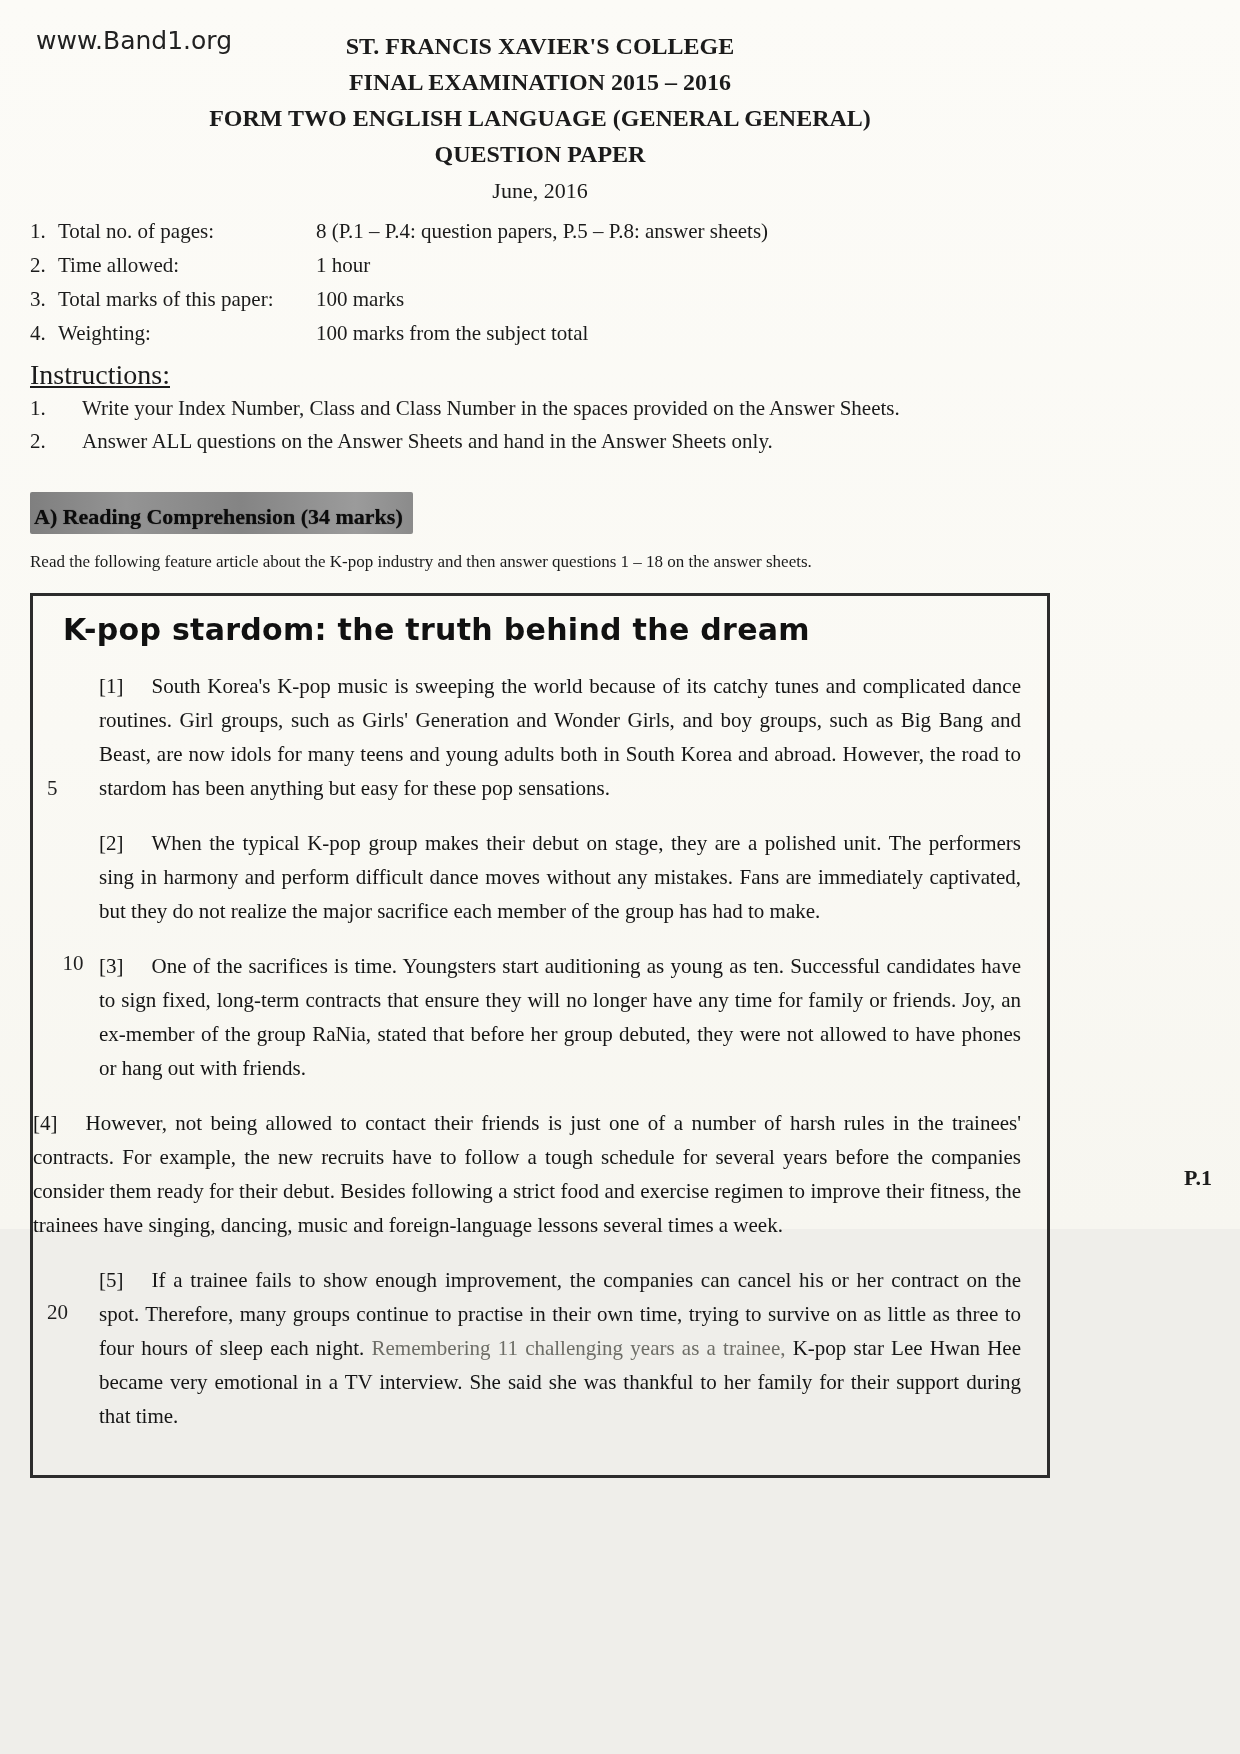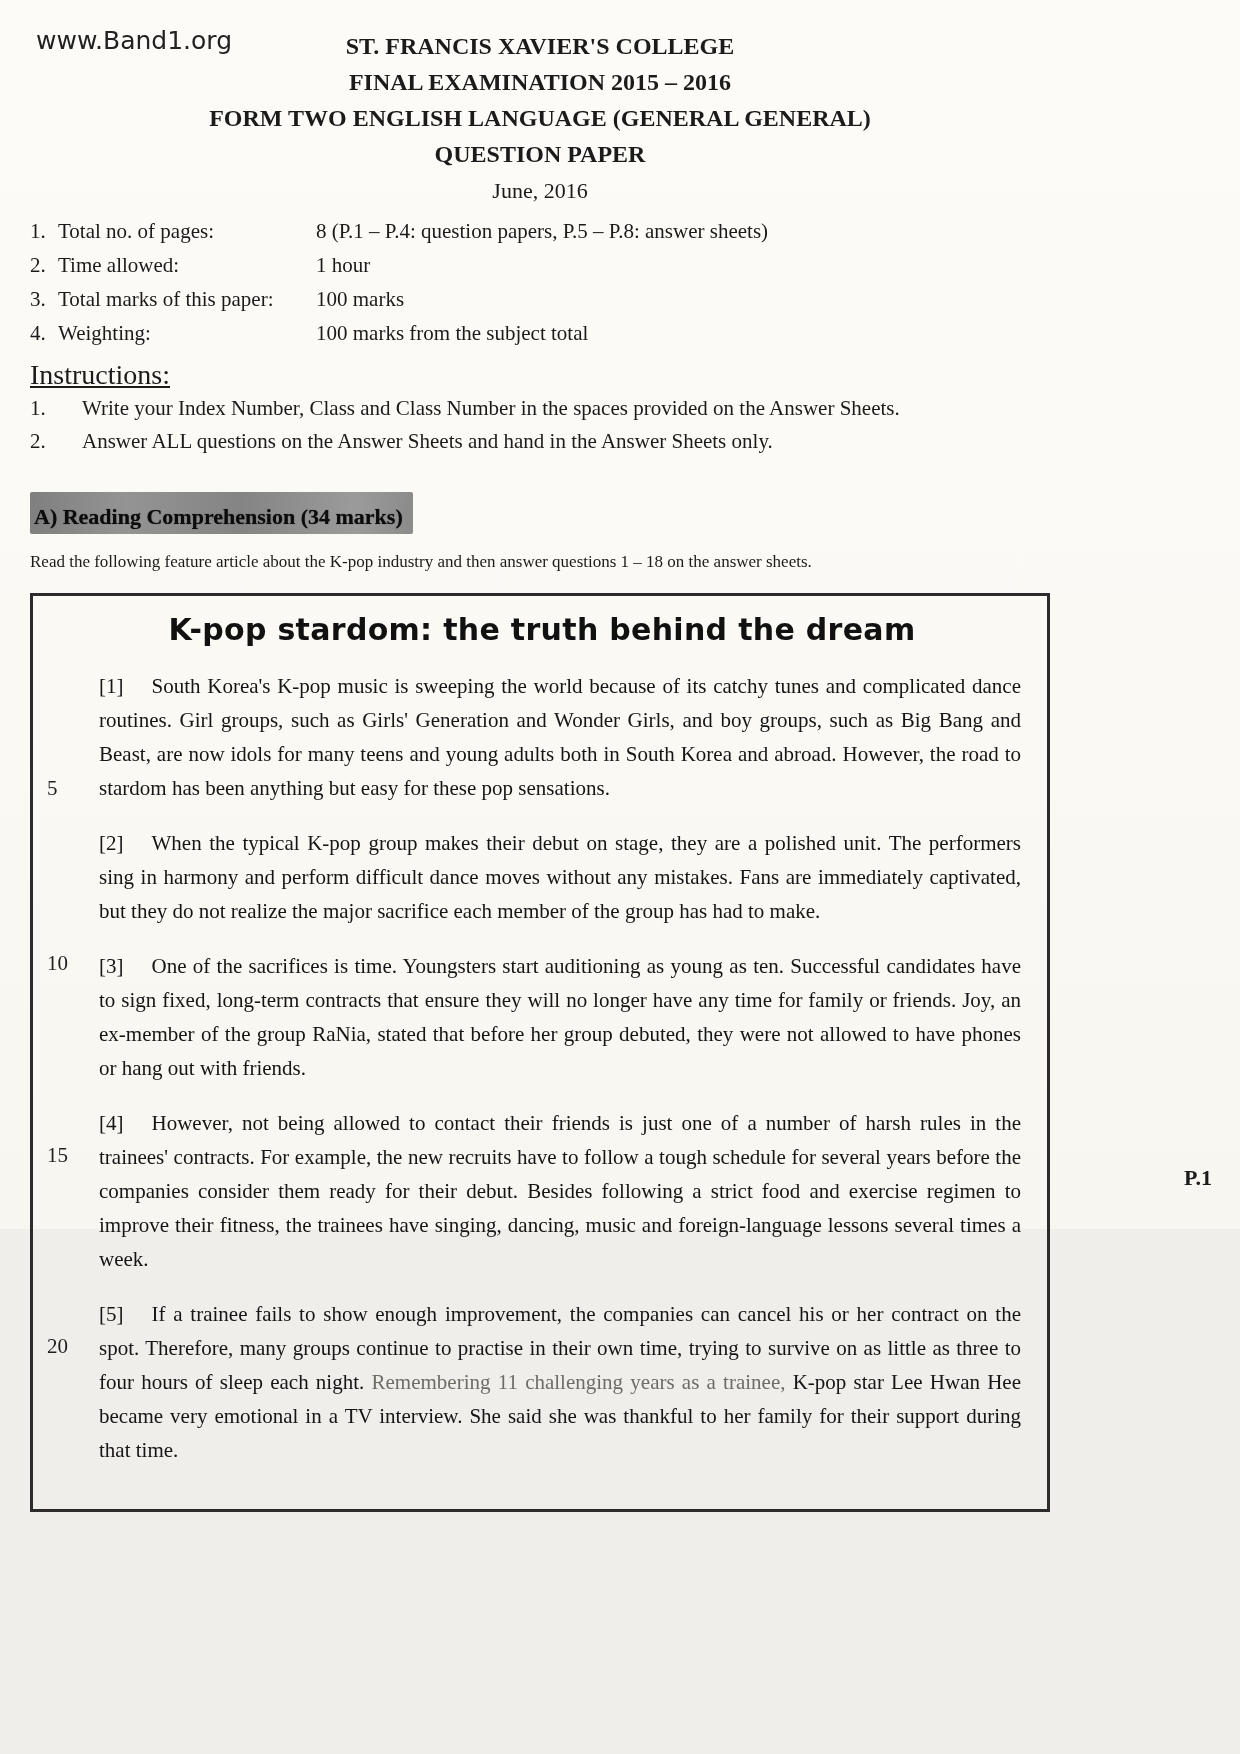--- a/index.html
+++ b/index.html
@@ -82,42 +82,41 @@
     margin-top: 14px;
     border: 3px solid #2c2c2c;
     padding: 16px 26px 42px 0;
     position: relative;
     background: transparent;
   }
   .article-title {
     font-family: "DejaVu Sans", sans-serif;
     font-weight: bold;
     font-size: 30px;
-    text-align: center;
     letter-spacing: 0.3px;
     color: #111;
     padding-left: 30px;
     margin-bottom: 22px;
   }
   .para {
     display: flex;
     align-items: stretch;
   }
   .para + .para { margin-top: 21px; }
   .gutter {
     width: 66px;
     flex: 0 0 66px;
     display: flex;
     flex-direction: column;
     padding-left: 14px;
     font-size: 21px;
     color: #1f1f1f;
   }
   .gutter.ln-end { justify-content: flex-end; padding-bottom: 4px; }
-  .gutter.ln-start { justify-content: flex-start; padding-top: 2px; }
+  .gutter.ln-start { justify-content: flex-start; padding-top: 2px; text-align: center; }
   .gutter.ln-line2 { justify-content: flex-start; padding-top: 37px; }
   .ptext {
     flex: 1;
     font-size: 21px;
     line-height: 34px;
     text-align: justify;
     color: #151515;
   }
   .pmarker {
     display: inline-block;
@@ -208,23 +207,20 @@
       </div>
 
       <div class="para">
         <div class="gutter ln-start">
           <span>10</span>
         </div>
         <p class="ptext"><span class="pmarker">[3]</span><span>One of the sacrifices is time. Youngsters start auditioning as young as ten. Successful candidates have to sign fixed, long-term contracts that ensure they will no longer have any time for family or friends. Joy, an ex-member of the group RaNia, stated that before her group debuted, they were not allowed to have phones or hang out with friends.</span></p>
       </div>
 
       <div class="para">
-        <div class="gutter ln-line2">
-          <span>15</span>
-        </div>
         <p class="ptext"><span class="pmarker">[4]</span><span>However, not being allowed to contact their friends is just one of a number of harsh rules in the trainees' contracts. For example, the new recruits have to follow a tough schedule for several years before the companies consider them ready for their debut. Besides following a strict food and exercise regimen to improve their fitness, the trainees have singing, dancing, music and foreign-language lessons several times a week.</span></p>
       </div>
 
       <div class="para">
         <div class="gutter ln-line2">
           <span>20</span>
         </div>
         <p class="ptext"><span class="pmarker">[5]</span><span>If a trainee fails to show enough improvement, the companies can cancel his or her contract on the spot. Therefore, many groups continue to practise in their own time, trying to survive on as little as three to four hours of sleep each night. </span><span class="faded">Remembering 11 challenging years as a trainee,</span><span> K-pop star Lee Hwan Hee became very emotional in a TV interview. She said she was thankful to her family for their support during that time.</span></p>
       </div>
 

